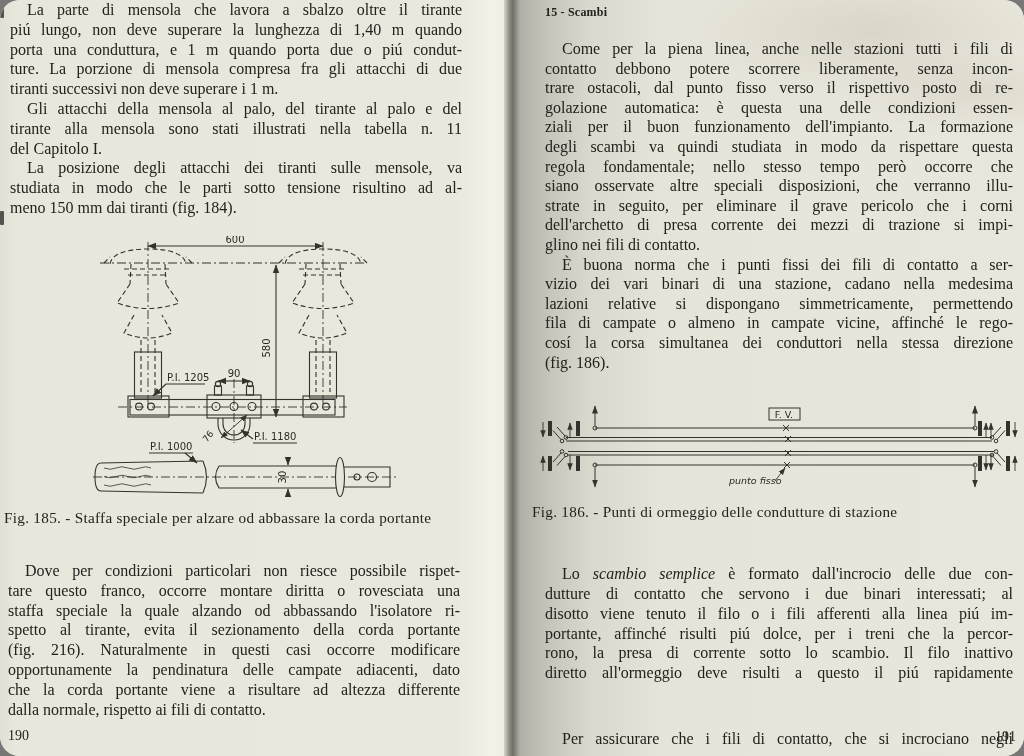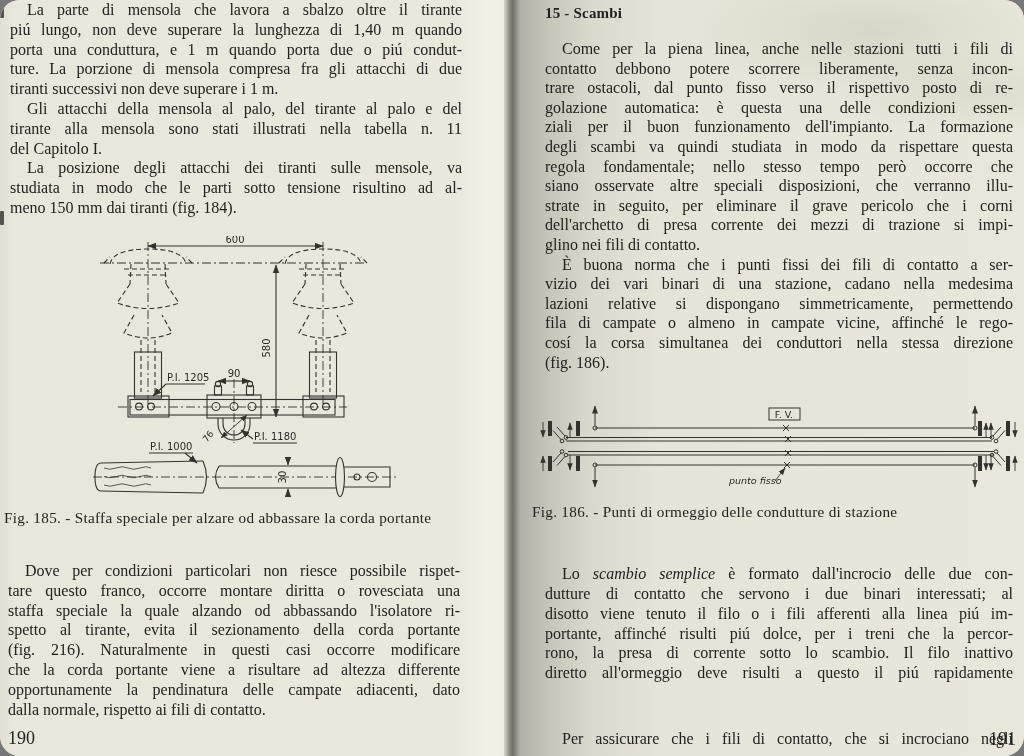--- a/index.html
+++ b/index.html
@@ -13,23 +13,23 @@
   .page.right{left:520px;width:504px;
     background:
       radial-gradient(ellipse 260px 90px at 70% 4%, rgba(150,145,128,.18), transparent 70%),
       radial-gradient(ellipse 200px 60px at 90% 12%, rgba(150,145,128,.14), transparent 70%),
       linear-gradient(90deg,#b2afa6 0,#c8c5bb 6%,#dbd8cd 14%,#e6e3d8 28%,#e9e6db 100%);}
   .tb{position:absolute;font-size:16px;line-height:19.8px;}
   .ln{text-align:justify;text-align-last:justify;white-space:nowrap;}
   .ln.f{text-indent:17px;}
   .ln.l{text-align-last:left;}
   .it{font-style:italic;}
-  .heading{position:absolute;font-size:15px;font-weight:bold;letter-spacing:.2px;}
+  .heading{position:absolute;font-size:12px;font-weight:bold;letter-spacing:.2px;}
   .caption{position:absolute;text-align:left;font-size:15.2px;letter-spacing:.3px;}
-  .pagenum{position:absolute;font-size:18px;font-family:Liberation Serif, serif;}
+  .pagenum{position:absolute;font-size:14px;font-family:Liberation Serif, serif;}
   .fig{position:absolute;}
   .fig svg{display:block;}
   .fig text{font-family:"DejaVu Sans",sans-serif;fill:#2c2a25;}
   .speck{position:absolute;background:#55534d;border-radius:1px;}
 </style>
 </head>
 <body>
 
 <div class="book">
 
@@ -143,22 +143,22 @@
     </div>
 
     <div class="caption" style="left:4px;top:509px;width:462px;">Fig. 185. - Staffa speciale per alzare od abbassare la corda portante</div>
 
     <div class="tb" style="left:8px;top:561px;width:452px;">
         <div class="ln f">Dove per condizioni particolari non riesce possibile rispet-</div>
         <div class="ln">tare questo franco, occorre montare diritta o rovesciata una</div>
         <div class="ln">staffa speciale la quale alzando od abbassando l'isolatore ri-</div>
         <div class="ln">spetto al tirante, evita il sezionamento della corda portante</div>
         <div class="ln">(fig. 216). Naturalmente in questi casi occorre modificare</div>
+        <div class="ln">opportunamente la pendinatura delle campate adiacenti, dato</div>
         <div class="ln">che la corda portante viene a risultare ad altezza differente</div>
-        <div class="ln">opportunamente la pendinatura delle campate adiacenti, dato</div>
         <div class="ln l">dalla normale, rispetto ai fili di contatto.</div>
       </div>
 
     <div class="pagenum" style="left:8px;top:728px;">190</div>
   </div>
 
   <div class="gutter"></div>
 
   <div class="page right">
 

